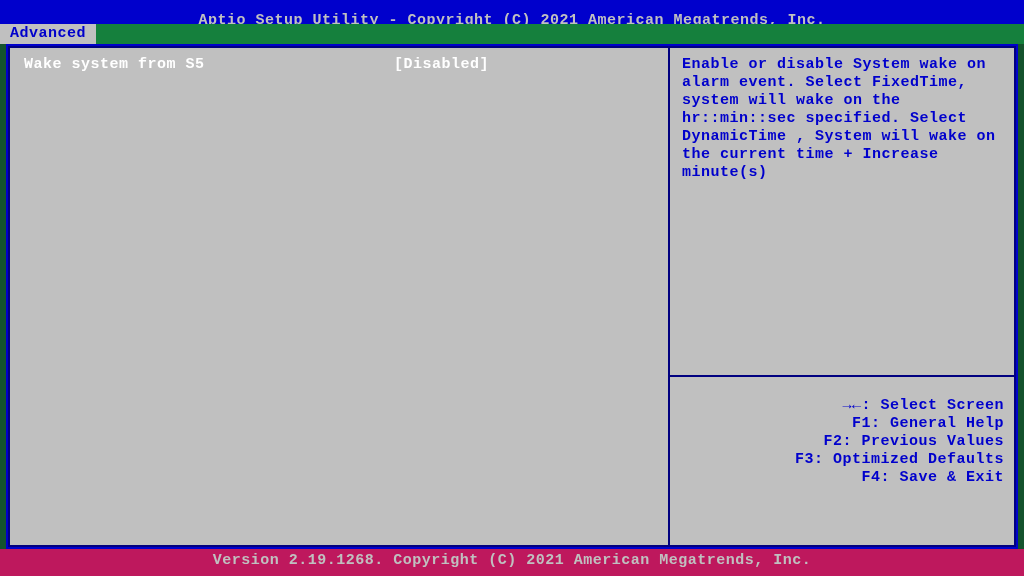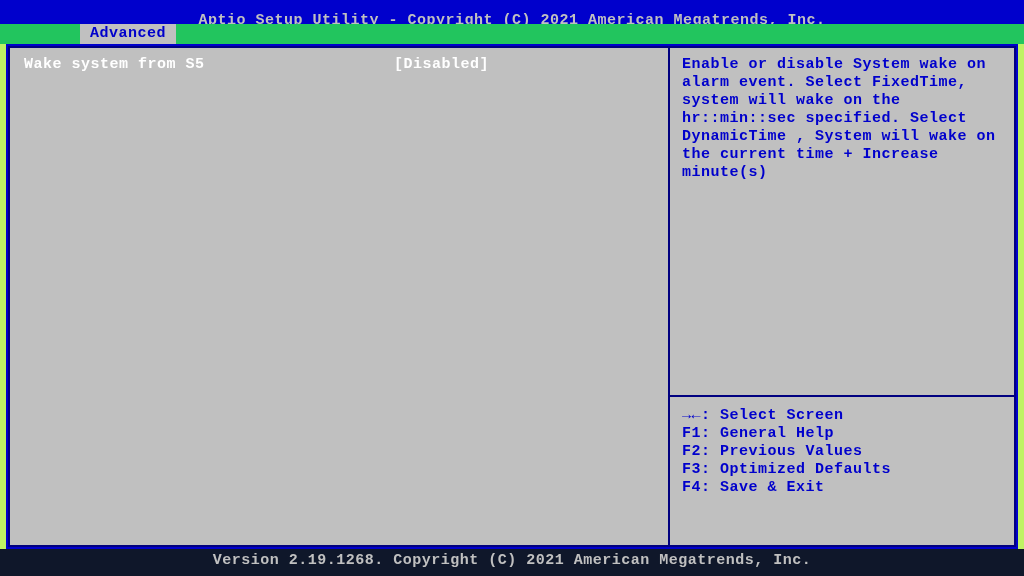--- a/index.html
+++ b/index.html
@@ -19,35 +19,34 @@
     }
     .header {
       background: #0000cc;
       color: #c0c0c0;
       text-align: center;
       padding: 12px 0;
       height: 24px;
       line-height: 18px;
     }
     .tab-bar {
-      background: #22c55e;
+      background: #15803d;
       height: 20px;
-      padding-left: 80px;
       position: relative;
     }
     .tab {
       display: inline-block;
       background: #c0c0c0;
       color: #0000cc;
       padding: 1px 10px;
       height: 20px;
       line-height: 18px;
     }
     .main-container {
-      background: #bef264;
+      background: #14532d;
       padding: 0 6px;
       height: 505px;
     }
     .content-box {
       background: #c0c0c0;
       border: 2px solid #0000cc;
       height: 100%;
       display: flex;
       position: relative;
     }
@@ -75,41 +74,43 @@
     }
     .setting-value {
       color: #ffffff;
     }
     .right-panel {
       flex: 1;
       padding: 10px 12px;
       color: #0000cc;
       display: flex;
       flex-direction: column;
+      gap: 10px;
     }
     .help-text {
       line-height: 18px;
       flex: 0 0 auto;
     }
     .divider {
       border-top: 2px solid #000080;
       margin: 10px -12px 10px -12px;
     }
     .spacer {
       flex: 1;
       min-height: 40px;
     }
     .keys-help {
       line-height: 18px;
+      text-align: right;
     }
     .keys-help div {
       white-space: nowrap;
     }
     .footer {
-      background: #0f172a;
+      background: #be185d;
       color: #c0c0c0;
       text-align: center;
       padding: 3px 0;
       height: 27px;
       line-height: 18px;
     }
   </style>
 </head>
 <body>
 

